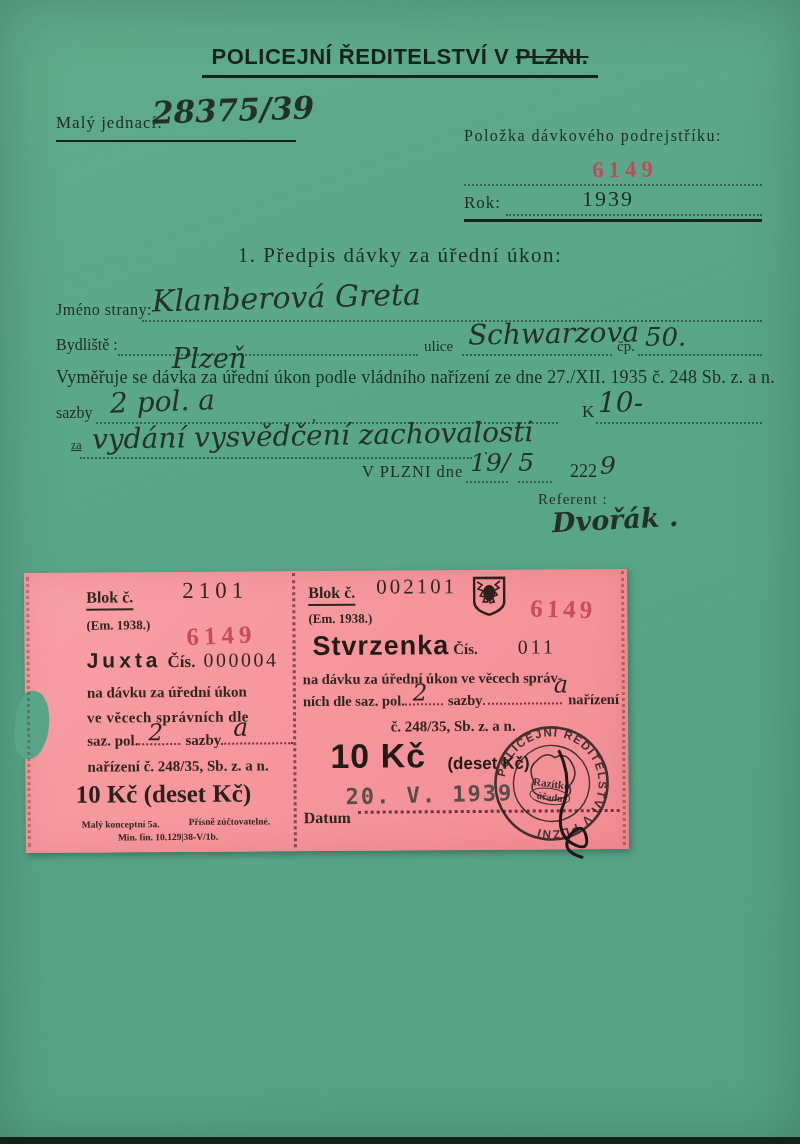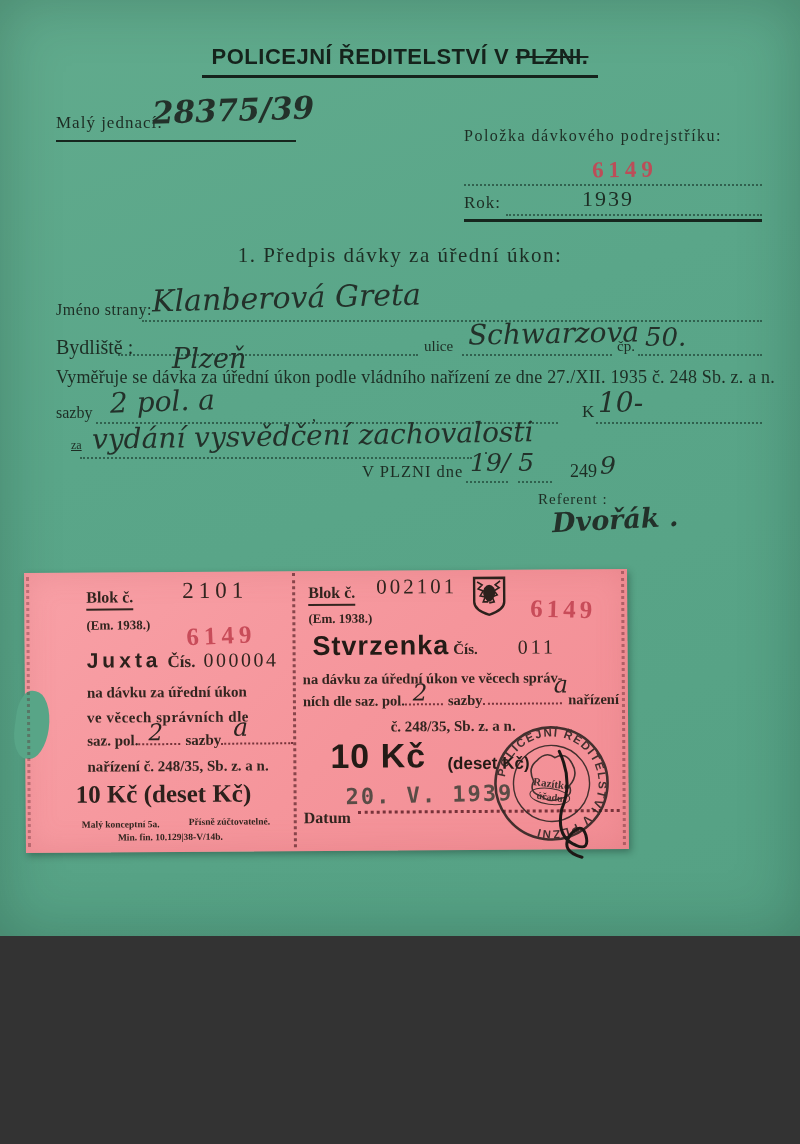--- a/index.html
+++ b/index.html
@@ -1,17 +1,17 @@
 <!DOCTYPE html>
 <html><head>
 <meta charset="utf-8">
 <style>
   html,body{margin:0;padding:0;background:#333;}
   #page{
-    position:relative; width:800px; height:936px; overflow:hidden;
+    position:relative; width:800px; height:1144px; overflow:hidden;
     background:linear-gradient(160deg,#61ab8d 0%,#5aa689 40%,#55a184 100%);
     box-shadow:inset 0 0 60px rgba(10,40,28,.25);
     font-family:"Liberation Serif", serif;
   }
   .abs{position:absolute;}
   .printed{font-family:"Liberation Serif", serif; color:#1d2d24;}
   .hw{font-family:"DejaVu Serif", serif; font-style:italic; color:#23312a; white-space:nowrap;}
   .dotline{position:absolute; height:0; border-bottom:2px dotted rgba(22,52,40,.6);}
   .solidline{position:absolute; background:#16261e;}
   .red-stamp{font-family:"Liberation Serif", serif; font-weight:bold; color:#c54654; opacity:.92;}
@@ -54,21 +54,21 @@
   <div class="abs printed" style="left:582px;top:186px;font-size:22px;letter-spacing:2px;">1939</div>
   <div class="dotline" style="left:506px;top:214px;width:256px;"></div>
   <div class="solidline" style="left:464px;top:219px;width:298px;height:2.5px;"></div>
 
   <div class="abs printed" style="left:0;right:0;top:243px;text-align:center;font-size:21px;letter-spacing:1.5px;">1. Předpis dávky za úřední úkon:</div>
 
   <div class="abs printed" style="left:56px;top:301px;font-size:16px;letter-spacing:.5px;">Jméno strany:</div>
   <div class="abs hw" style="left:152px;top:280px;font-size:30px;transform:rotate(-1.5deg);">Klanberová Greta</div>
   <div class="dotline" style="left:142px;top:320px;width:620px;"></div>
 
-  <div class="abs printed" style="left:56px;top:336px;font-size:20px;text-align:center;">Bydliště :</div>
+  <div class="abs printed" style="left:56px;top:336px;font-size:16px;text-align:center;">Bydliště :</div>
   <div class="abs hw" style="left:172px;top:320px;font-size:27px;margin-top:23px;">Plzeň</div>
   <div class="dotline" style="left:118px;top:354px;width:300px;"></div>
   <div class="abs printed" style="left:424px;top:338px;font-size:15px;">ulice</div>
   <div class="abs hw" style="left:468px;top:317px;font-size:28px;transform:rotate(-1deg);">Schwarzova</div>
   <div class="dotline" style="left:462px;top:354px;width:150px;"></div>
   <div class="abs printed" style="left:617px;top:338px;font-size:15px;">čp.</div>
   <div class="abs hw" style="left:645px;top:322px;font-size:26px;">50.</div>
   <div class="dotline" style="left:638px;top:354px;width:124px;"></div>
 
   <div class="abs printed" style="left:56px;top:367px;width:708px;font-size:18px;letter-spacing:.2px;white-space:nowrap;font-family:Liberation Serif, serif;">Vyměřuje se dávka za úřední úkon podle vládního nařízení ze dne 27./XII. 1935 č. 248 Sb. z. a n.</div>
@@ -83,21 +83,21 @@
 
   <div class="abs printed" style="left:71px;top:438px;font-size:12px;text-decoration:underline;">za</div>
   <div class="abs hw" style="left:92px;top:419px;font-size:28px;transform:rotate(-1deg);">vydání vysvědčení zachovalosti</div>
   <div class="dotline" style="left:80px;top:457px;width:392px;"></div>
   <div class="abs printed" style="left:484px;top:440px;font-size:16px;">.</div>
 
   <div class="abs printed" style="left:362px;top:462px;font-size:16.5px;letter-spacing:1px;">V PLZNI dne</div>
   <div class="abs hw" style="left:470px;top:448px;font-size:25px;">19/ 5</div>
   <div class="dotline" style="left:466px;top:481px;width:42px;"></div>
   <div class="dotline" style="left:518px;top:481px;width:34px;"></div>
-  <div class="abs printed" style="left:570px;top:461px;font-size:18px;">249</div>
+  <div class="abs printed" style="left:570px;top:461px;font-size:18px;">222</div>
   <div class="abs hw" style="left:600px;top:451px;font-size:25px;">9</div>
 
   <div class="abs printed" style="left:538px;top:491px;font-size:15px;letter-spacing:1px;">Referent :</div>
   <div class="abs hw" style="left:552px;top:504px;font-size:27px;font-weight:bold;transform:rotate(-3deg);">Dvořák .</div>
 
   <div id="ticket">
 
     <div class="abs" style="left:-10px;top:118px;width:34px;height:68px;background:#58a587;border-radius:40% 55% 50% 45%;transform:rotate(8deg);"></div>
 
     <div class="perf" style="left:2px;top:4px;height:270px;opacity:.5;"></div>
@@ -127,21 +127,21 @@
       <span class="tk-dot" style="flex:1;position:relative;">
         <span class="tk-hw" style="position:absolute;left:12px;top:-30px;font-size:25px;">a</span>
       </span>
     </div>
 
     <div class="abs tk" style="left:62px;top:186px;font-size:15px;">nařízení č. 248/35, Sb. z. a n.</div>
     <div class="abs" style="left:50px;top:208px;font-family:'Liberation Serif',serif;font-weight:bold;font-size:25px;color:#2c211c;white-space:nowrap;">10 Kč (deset Kč)</div>
 
     <div class="abs tk" style="left:56px;top:247px;font-size:9.5px;">Malý konceptní 5a.</div>
     <div class="abs tk" style="left:163px;top:245px;font-size:9.5px;">Přísně zúčtovatelné.</div>
-    <div class="abs tk" style="left:92px;top:260px;font-size:9.5px;">Min. fin. 10.129|38-V/14b.</div>
+    <div class="abs tk" style="left:92px;top:260px;font-size:9.5px;">Min. fin. 10.129|38-V/1b.</div>
 
     <div class="abs tk" style="left:284px;top:13px;font-size:16px;border-bottom:2px solid #32251f;padding-bottom:2px;">Blok č.</div>
     <div class="abs" style="left:352px;top:4px;font-family:'Liberation Serif',serif;font-size:21px;letter-spacing:3px;color:#32251f;">002101</div>
     <div class="abs tk" style="left:284px;top:40px;font-size:13px;">(Em. 1938.)</div>
 
     <svg class="abs" style="left:448px;top:6px;" width="34" height="40" viewBox="0 0 34 40">
       <path d="M2 2 H32 V26 Q32 34 17 39 Q2 34 2 26 Z" fill="none" stroke="#2c211c" stroke-width="2.4"></path>
       <path d="M5 6 l5 3 -4 4 5 2 -3 5 5 1 -2 5 5 0 M28 5 l-5 4 4 3 -5 3 3 4 -5 2 2 5 -5 1" stroke="#2c211c" stroke-width="1.6" fill="none"></path>
       <path d="M12 12 q5 -6 10 0 q3 6 -2 12 q-3 4 -6 0 q-5 -6 -2 -12 Z" fill="#2c211c"></path>
     </svg>

